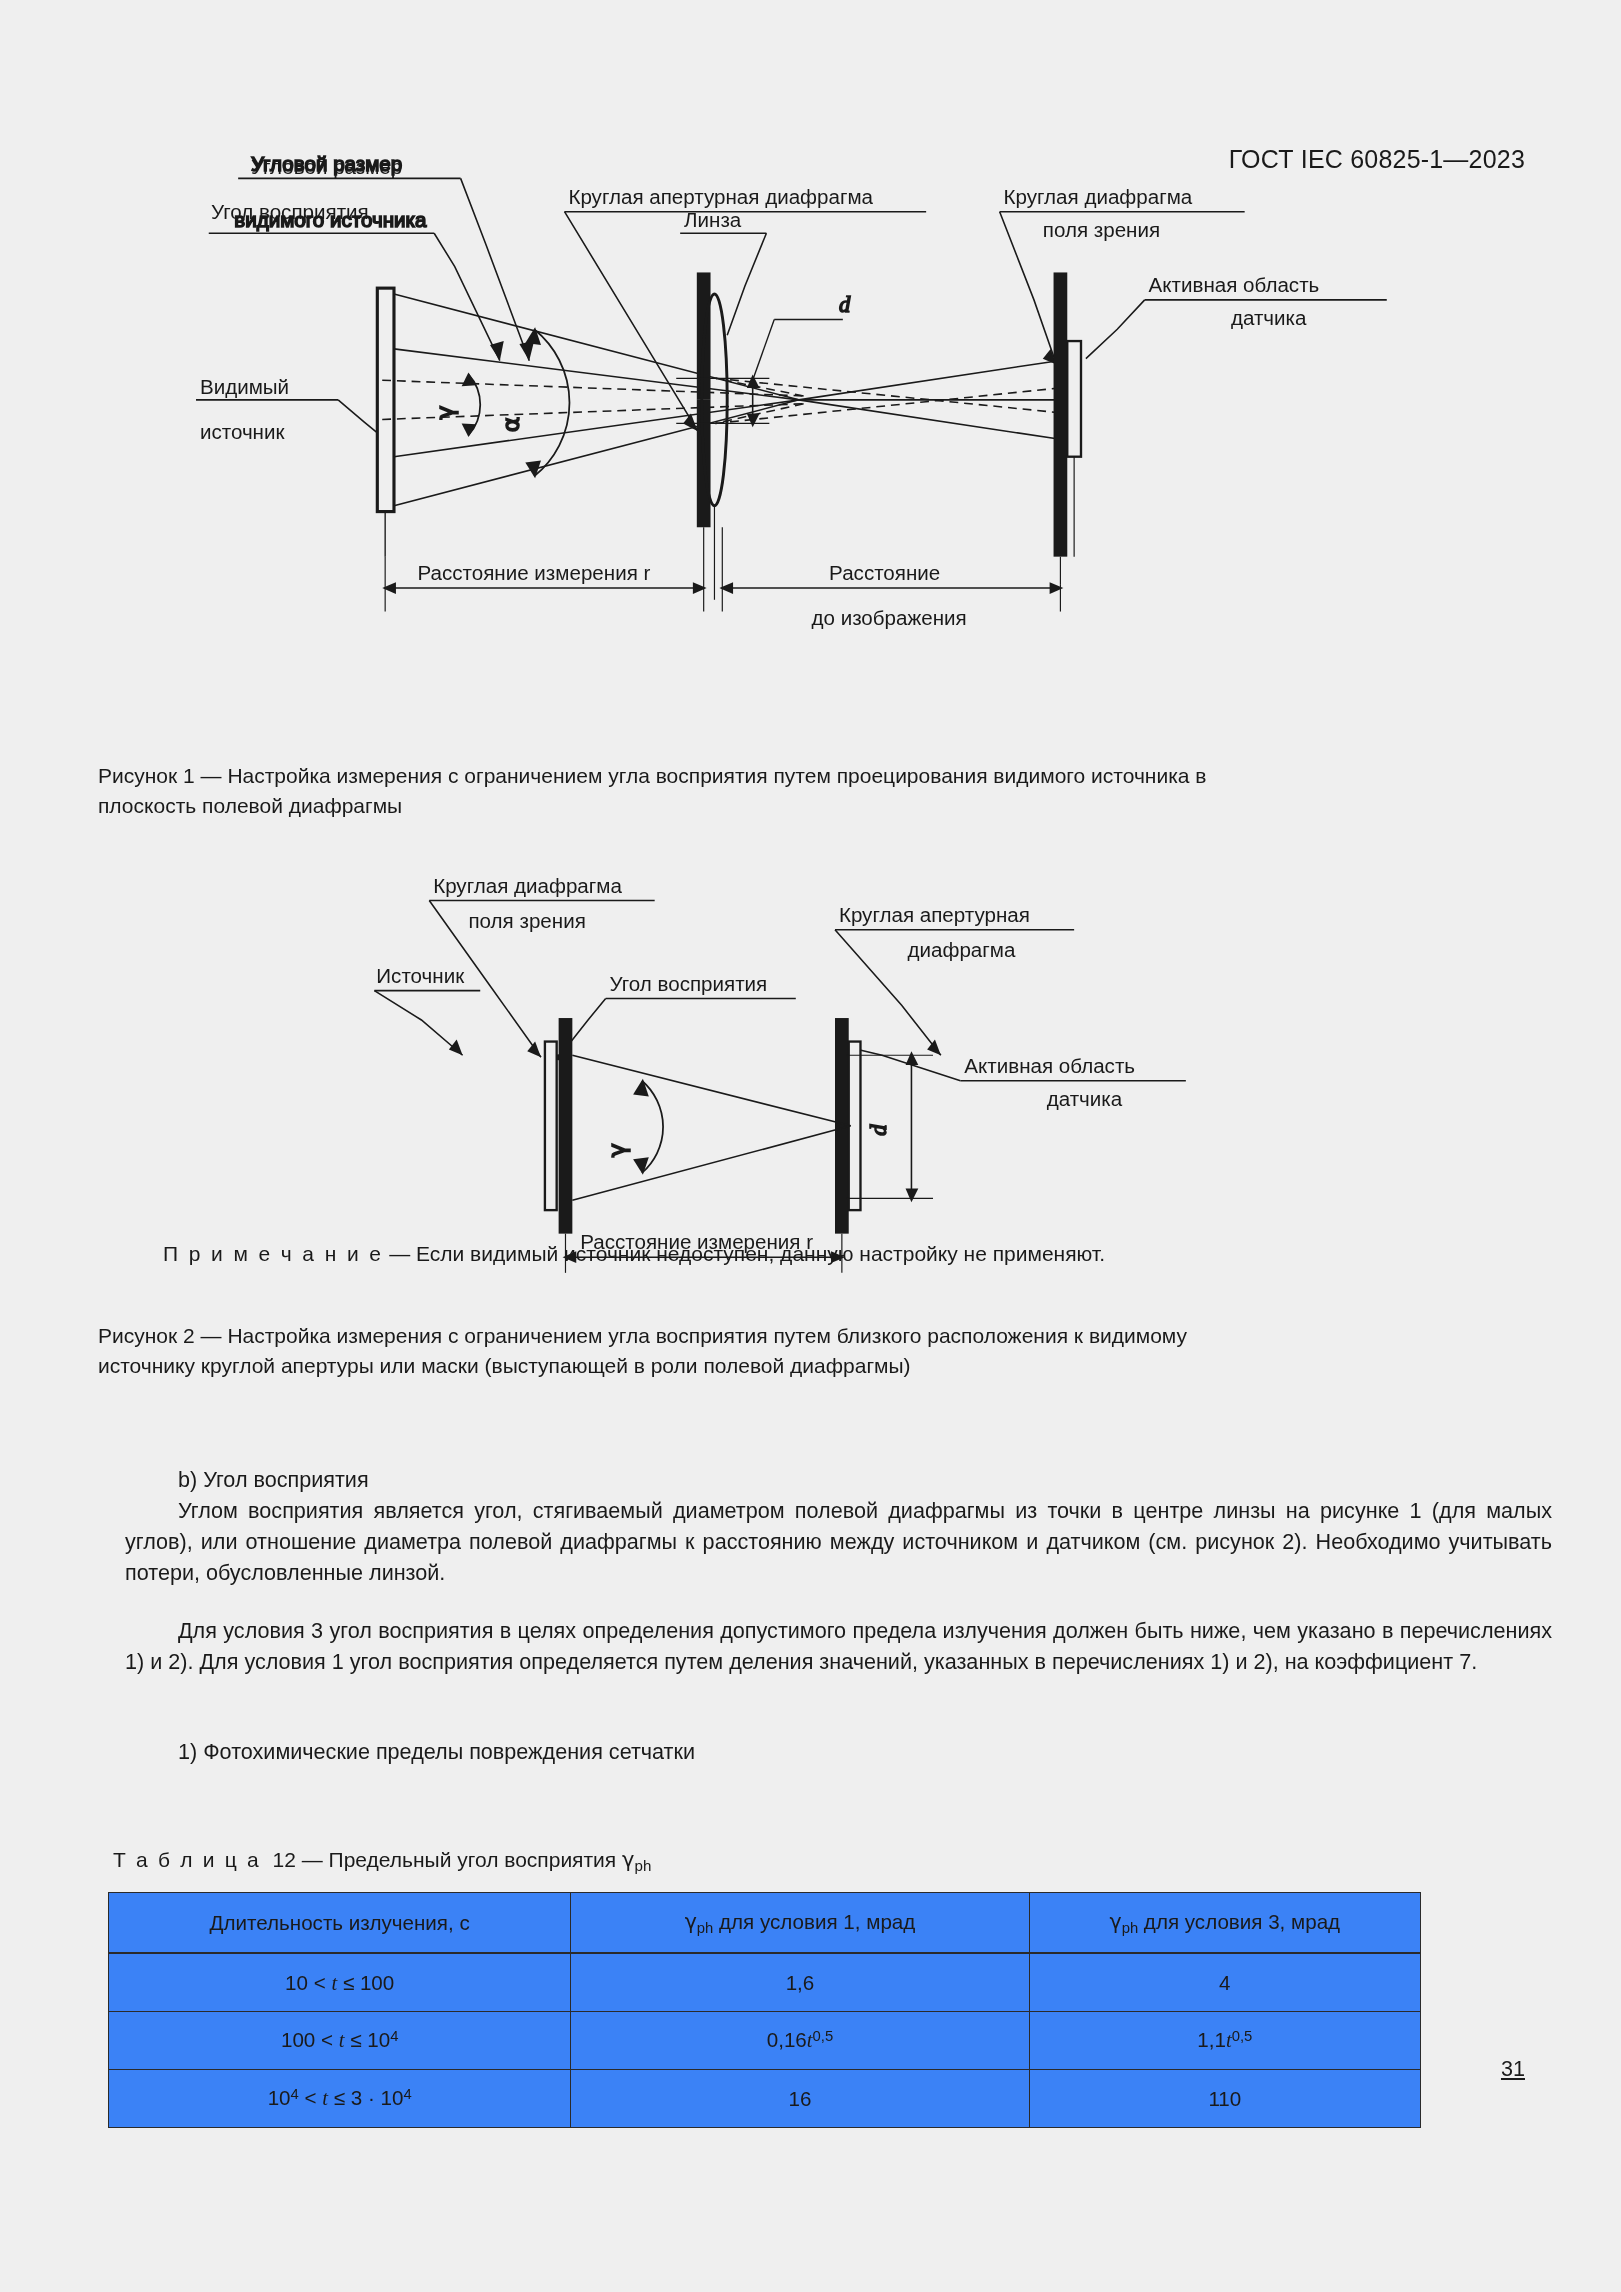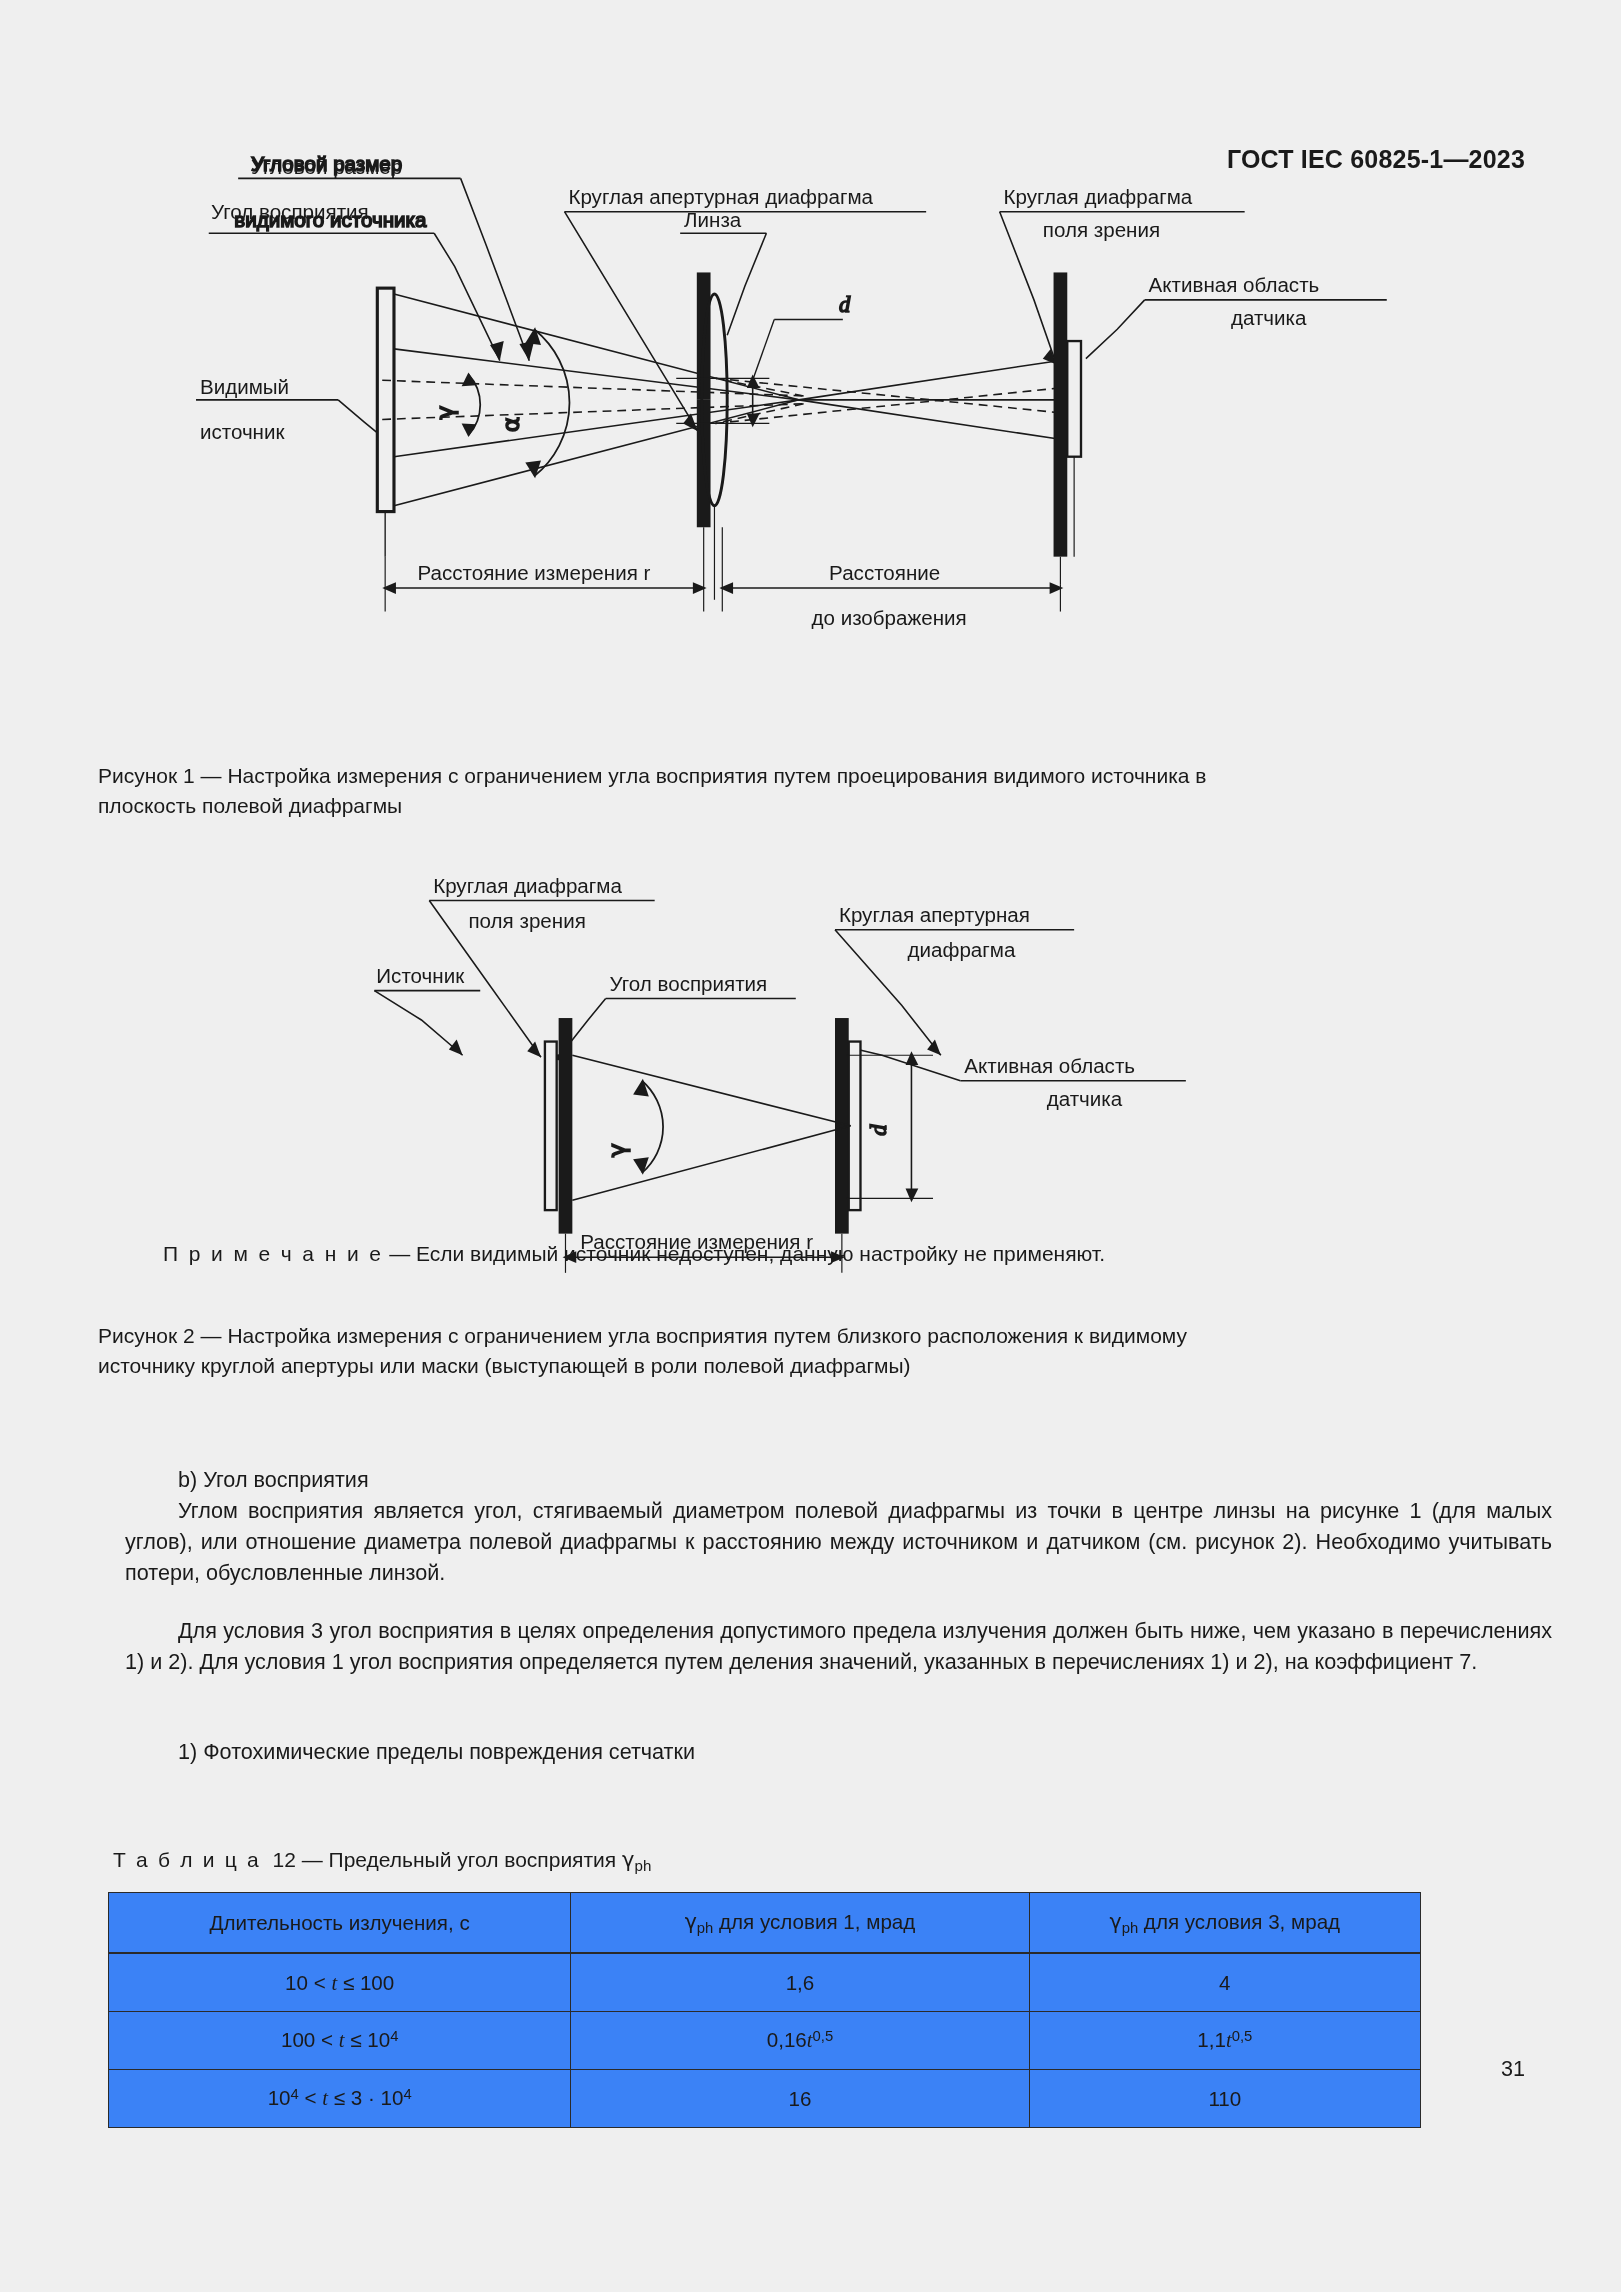--- a/index.html
+++ b/index.html
@@ -20,21 +20,21 @@
     inset: 0;
     background: #efefef;
   }
 
   
   .doc-header {
     position: absolute;
     top: 145px;
     right: 96px;
     font-size: 25px;
-    font-weight: bold;
+    font-weight: normal;
     letter-spacing: 0.2px;
     white-space: nowrap;
   }
 
   
   .figure-wrap { position: absolute; left: 0; width: 1621px; }
   #figure1 { top: 192px; height: 549px; }
   #figure2 { top: 863px; height: 412px; }
 
   svg { display: block; overflow: visible; }
@@ -136,20 +136,21 @@
   table.gost col.c1 { width: 463px; }
   table.gost col.c2 { width: 459px; }
   table.gost col.c3 { width: 392px; }
 
   
   .page-number {
     position: absolute;
     right: 96px;
     top: 2056px;
     font-size: 21.6px;
+    text-decoration: underline;
   }
 </style>
 </head>
 <body>
 
 <div class="page">
 
   <div class="doc-header">ГОСТ IEC 60825-1—2023</div>
 
   <div class="figure-wrap" id="figure1">

